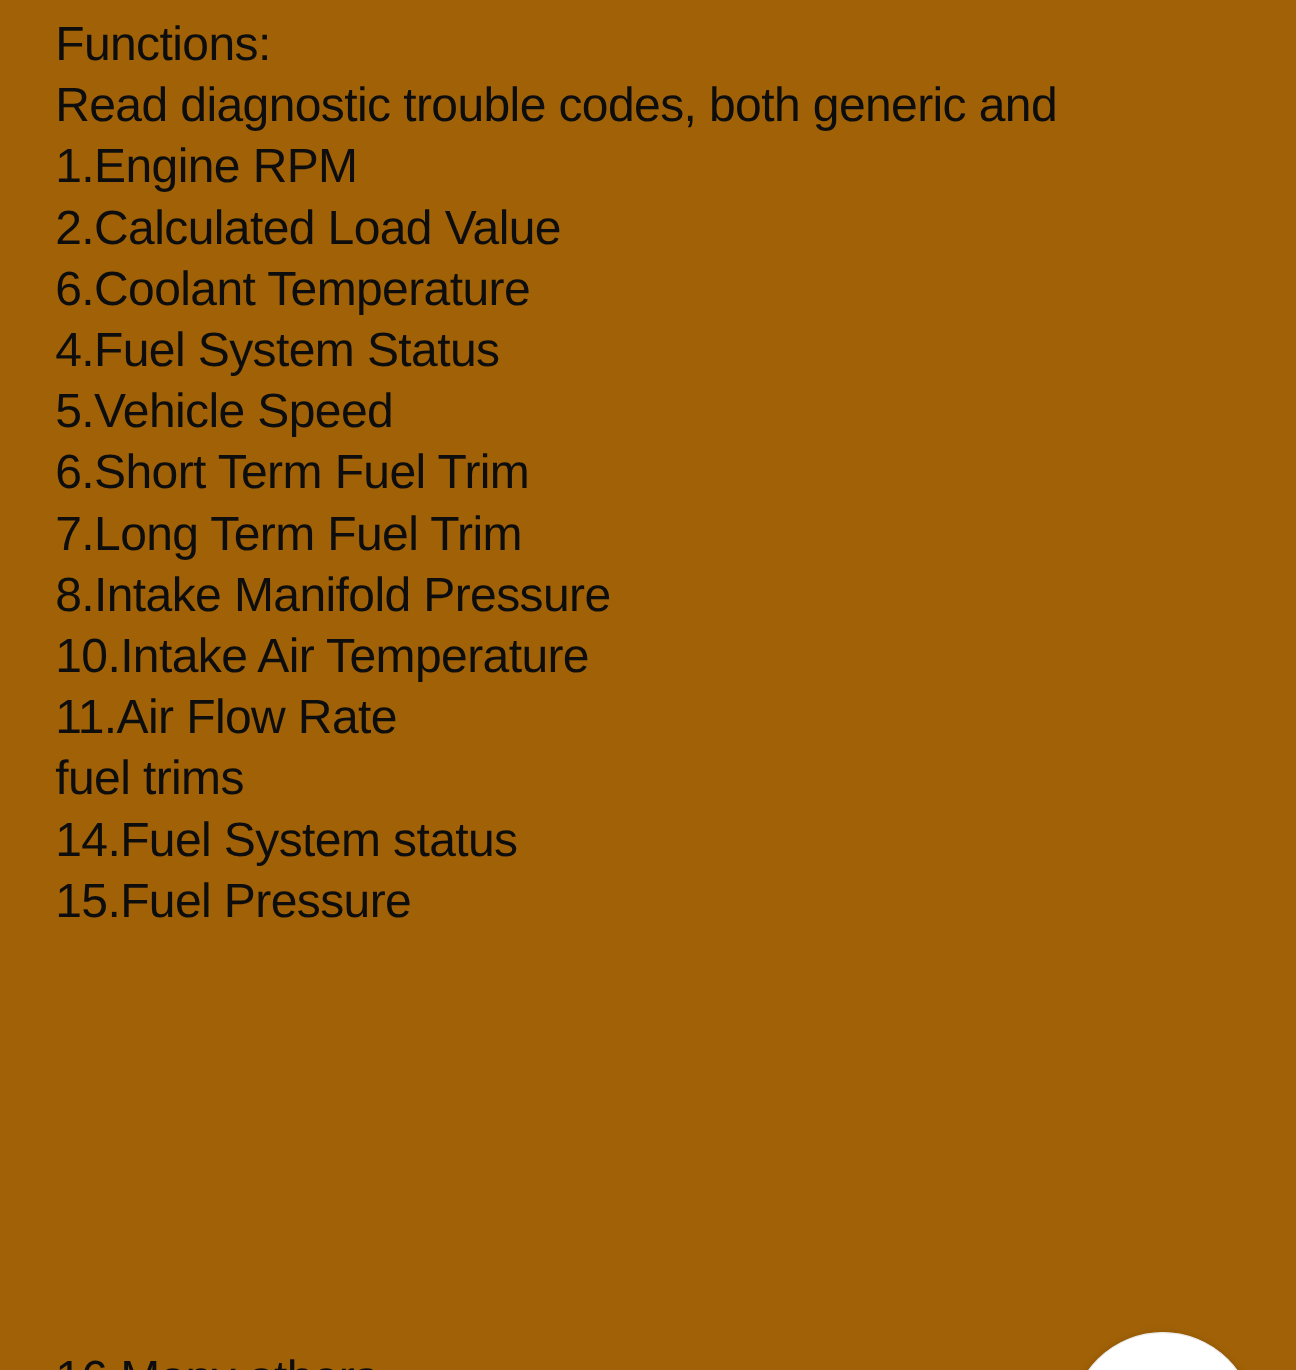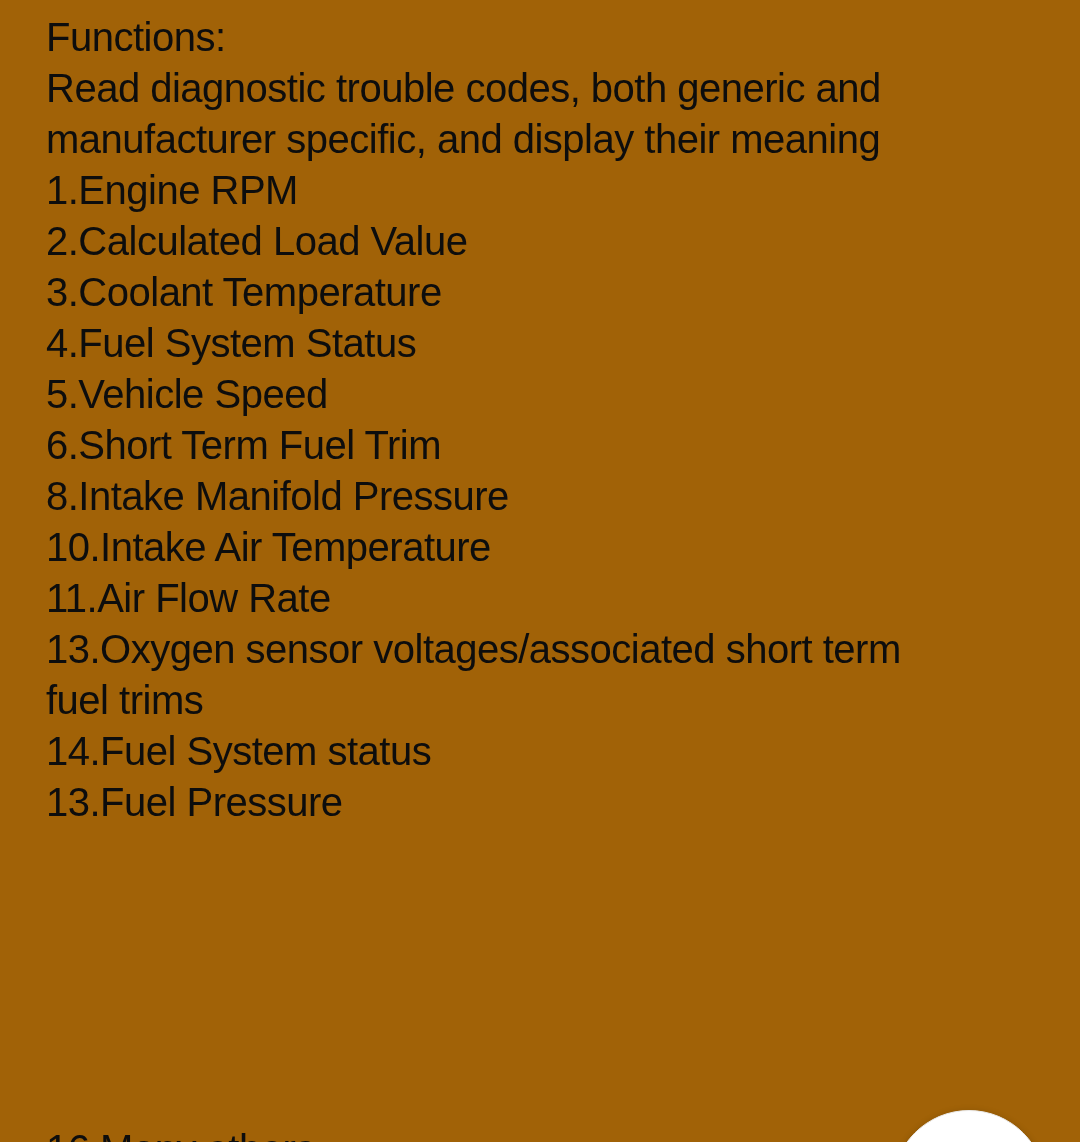--- a/index.html
+++ b/index.html
@@ -54,33 +54,32 @@
   }
 </style>
 </head>
 <body>
 
 <div class="page">
 
   <div class="text-block">
       <div class="text-line">Functions:</div>
       <div class="text-line">Read diagnostic trouble codes, both generic and</div>
-      <div class="text-line">manufacturer specific, and display their meaning</div>
       <div class="text-line">1.Engine RPM</div>
       <div class="text-line">2.Calculated Load Value</div>
-      <div class="text-line">3.Coolant Temperature</div>
+      <div class="text-line">6.Coolant Temperature</div>
       <div class="text-line">4.Fuel System Status</div>
       <div class="text-line">5.Vehicle Speed</div>
       <div class="text-line">6.Short Term Fuel Trim</div>
+      <div class="text-line">7.Long Term Fuel Trim</div>
       <div class="text-line">8.Intake Manifold Pressure</div>
       <div class="text-line">10.Intake Air Temperature</div>
       <div class="text-line">11.Air Flow Rate</div>
-      <div class="text-line">13.Oxygen sensor voltages/associated short term</div>
       <div class="text-line">fuel trims</div>
       <div class="text-line">14.Fuel System status</div>
-      <div class="text-line">13.Fuel Pressure</div>
+      <div class="text-line">15.Fuel Pressure</div>
     </div>
 
   <div class="clipped-line">16.Many others...</div>
 
   <div class="fab"></div>
 
 </div>
 
 </body></html>

